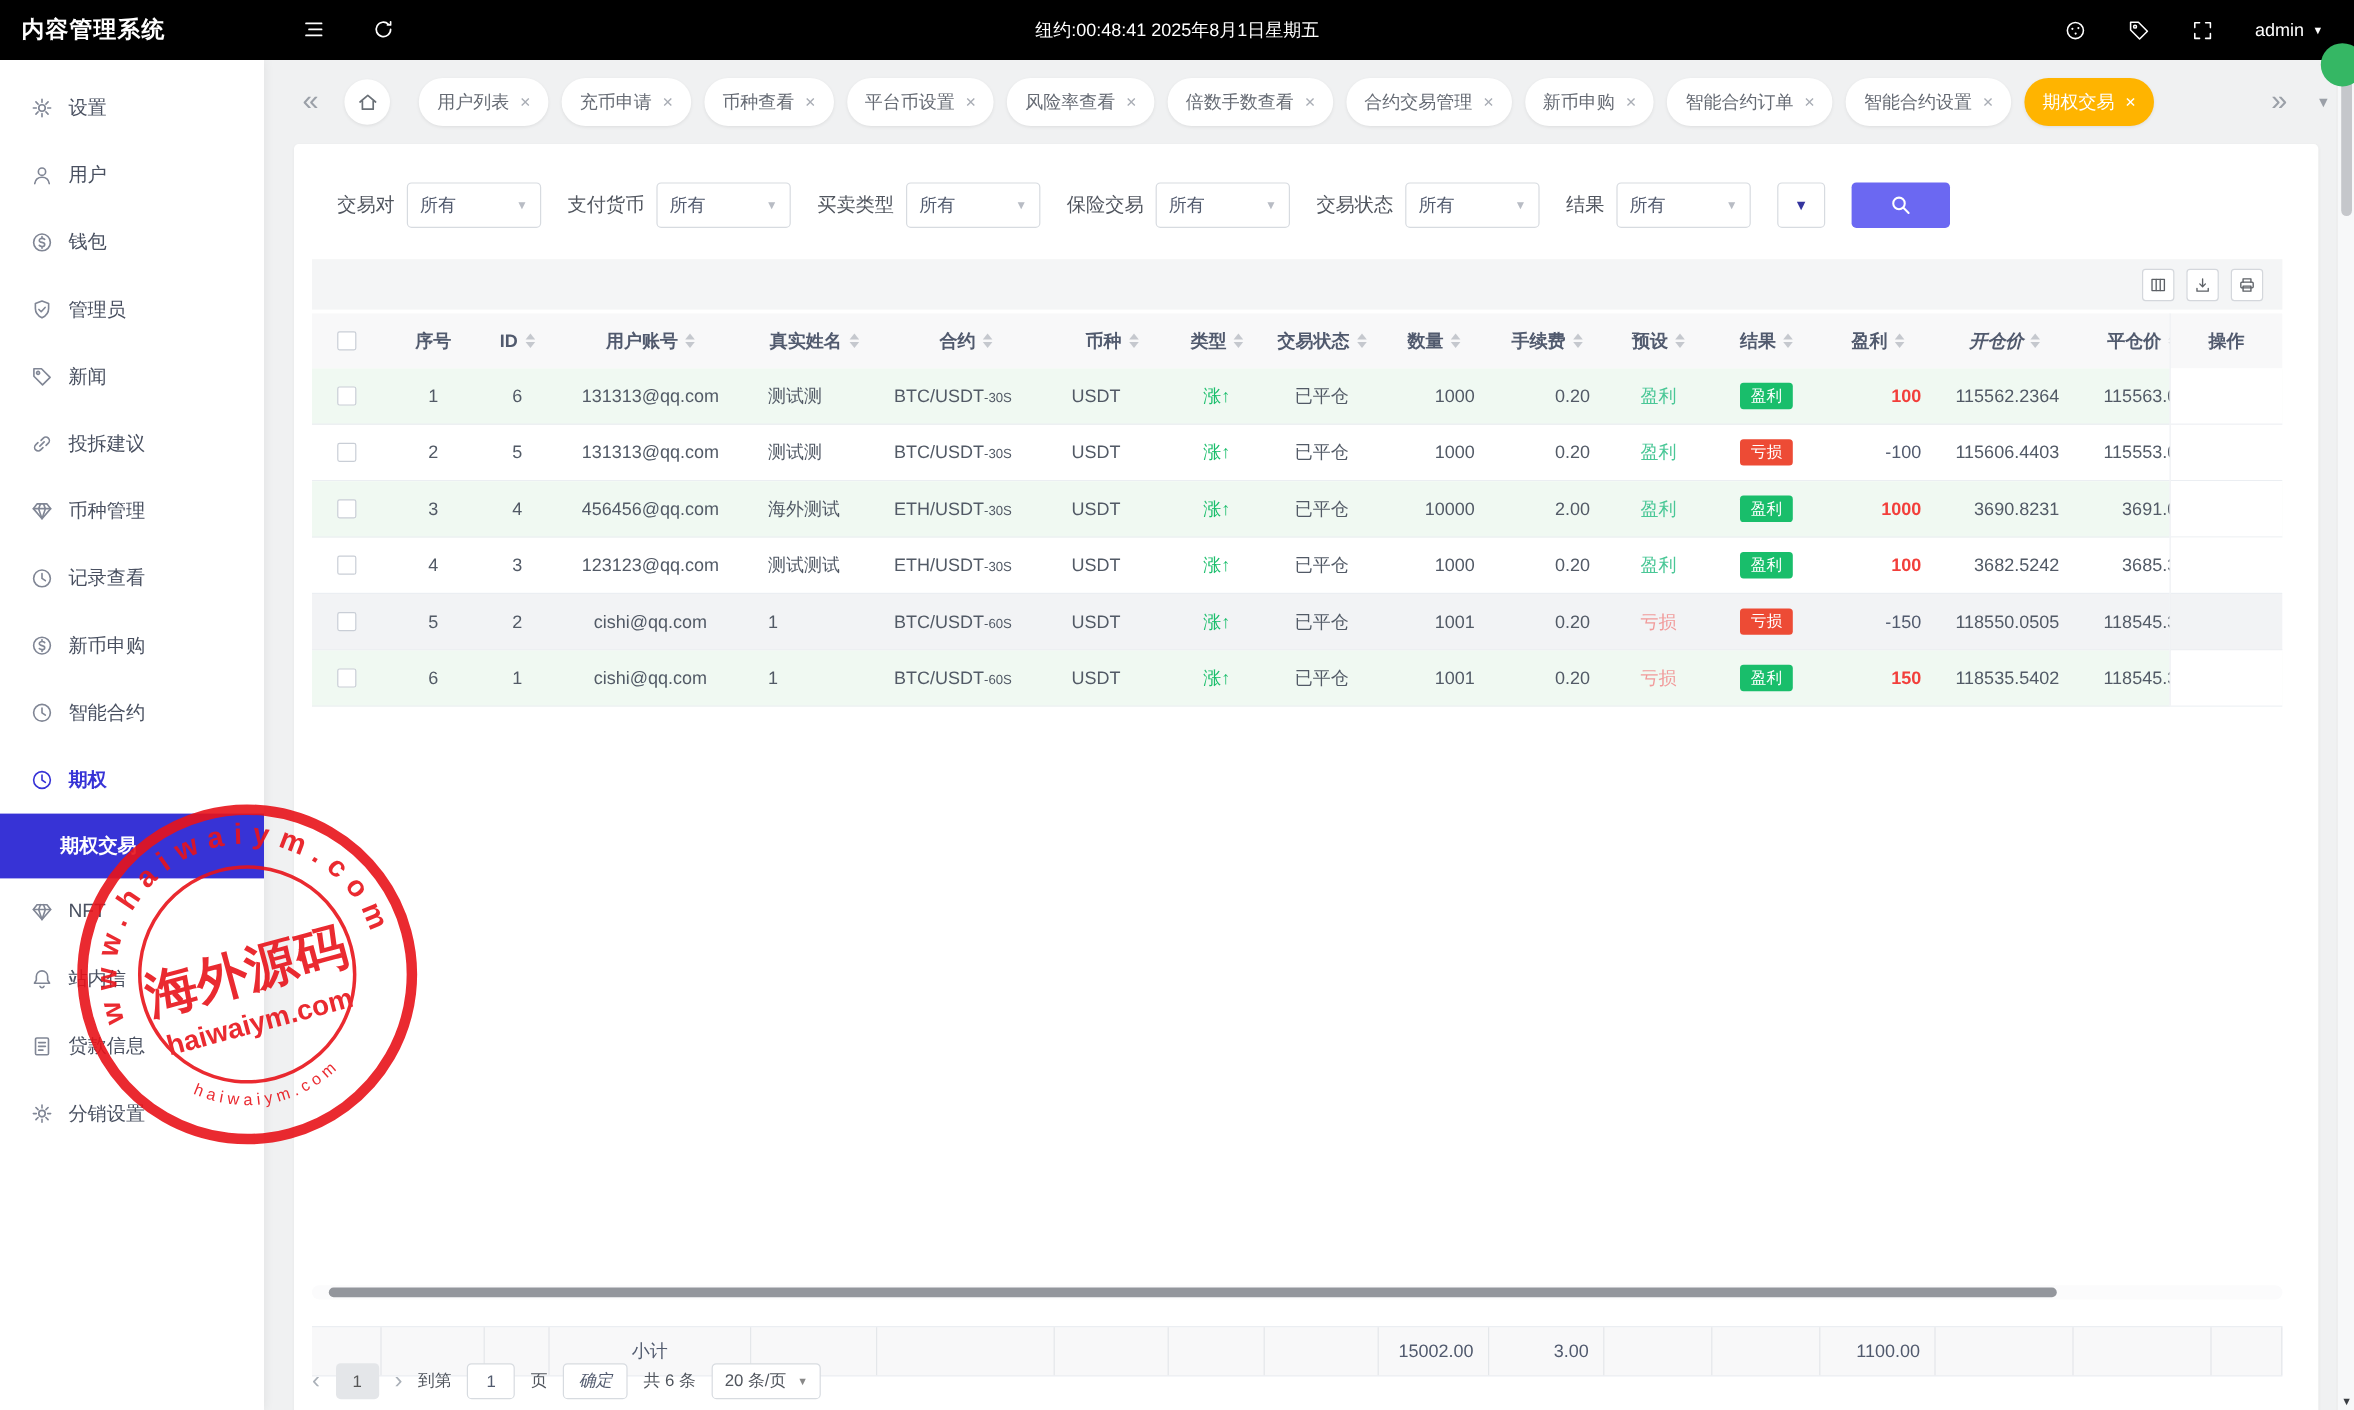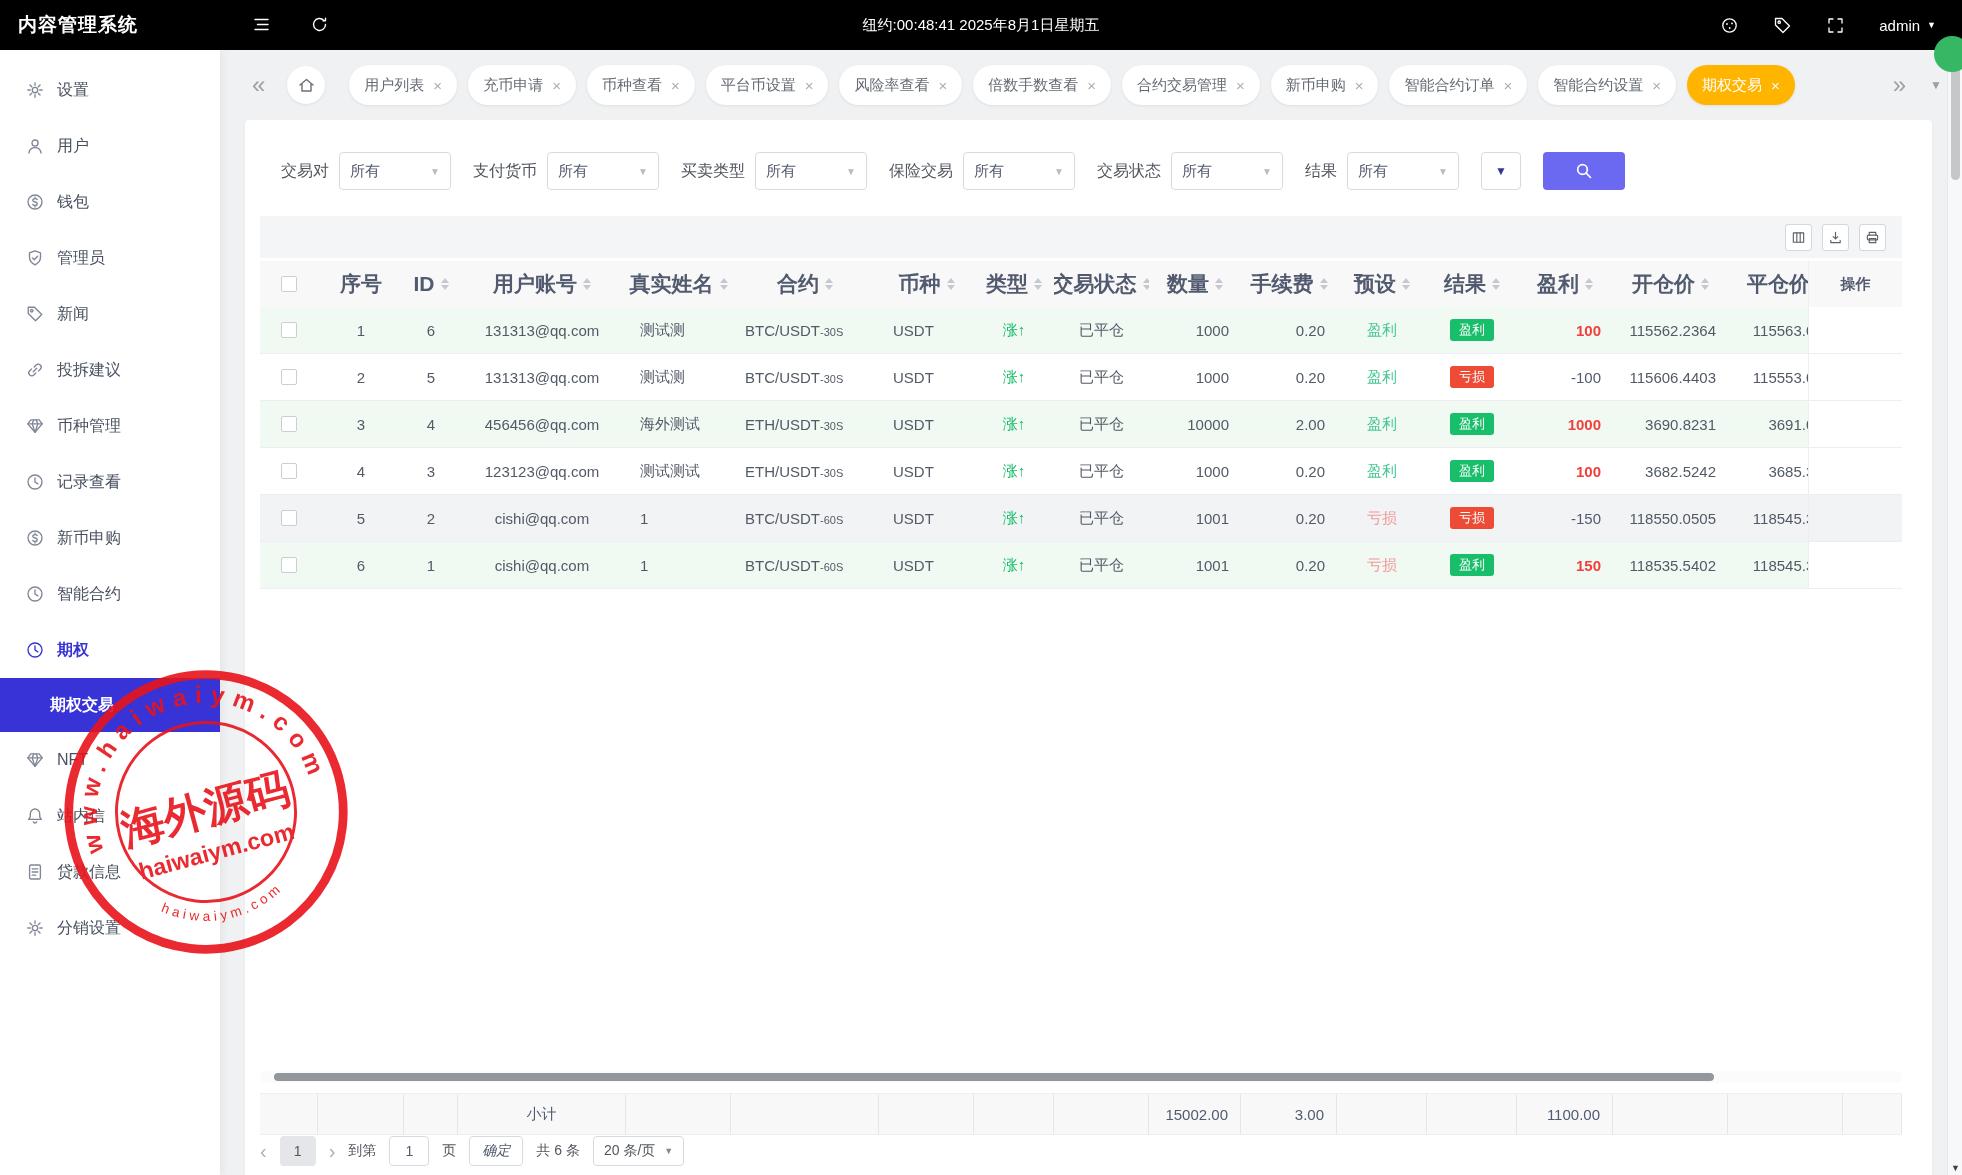--- a/index.html
+++ b/index.html
@@ -75,21 +75,21 @@
   .toolbar { margin:26px 30px 0 15px; height:42px; background:#f4f5f6;
     display:flex; align-items:center; justify-content:flex-end; gap:10px; padding-right:16px; }
   .tool-btn { width:27px; height:27px; border:1px solid #d4d7dc; border-radius:3px; background:#fff;
     display:flex; align-items:center; justify-content:center; cursor:pointer; }
   .tool-btn svg { width:15px; height:15px; stroke:#5c6066; fill:none; stroke-width:1.2; stroke-linecap:round; stroke-linejoin:round; }
 
   
   .table-wrap { position:relative; margin:3px 30px 0 15px; overflow:hidden; }
   .thead { display:flex; height:46px; background:#f8f8f9; align-items:center; }
   .th { height:100%; display:flex; align-items:center; justify-content:center; gap:6px;
-    font-size:21px; font-weight:bold; color:#515a6e; flex:none; white-space:nowrap; overflow:hidden; }
+    font-size:15px; font-weight:bold; color:#515a6e; flex:none; white-space:nowrap; overflow:hidden; }
   .sort { display:inline-flex; flex-direction:column; gap:2px; }
   .sort i { display:block; width:0; height:0; border-left:4px solid transparent; border-right:4px solid transparent; }
   .sort .up { border-bottom:5px solid #c5c8ce; }
   .sort .dn { border-top:5px solid #c5c8ce; }
   .trow { display:flex; height:47px; align-items:center; border-bottom:1px solid #ebeef2; font-size:15px; color:#525a66; }
   .trow.green { background:#f0f9f2; }
   .trow.grey  { background:#f2f3f5; }
   .td { height:100%; display:flex; align-items:center; flex:none; overflow:hidden; white-space:nowrap; }
   .td.c { justify-content:center; }
   .td.l { justify-content:flex-start; padding-left:14px; }
@@ -108,21 +108,21 @@
   .op-th { height:46px; background:#f8f8f9; display:flex; align-items:center; justify-content:center;
     font-size:15px; font-weight:bold; color:#515a6e; }
   .op-cell { height:47px; border-bottom:1px solid #ebeef2; background:#fff; }
   .op-cell.grey { background:#f2f3f5; }
 
   
   .hscroll { position:absolute; left:15px; width:1642px; height:12px; bottom:92px; background:#fbfbfc; border-radius:6px; }
   .hthumb { position:absolute; left:14px; top:2px; width:1440px; height:8px; background:#93969c; border-radius:4px; cursor:pointer; }
 
   
-  .summary { position:absolute; left:15px; width:1642px; height:42px; bottom:40px; background:#f8f8f9;
+  .summary { position:absolute; left:15px; width:1642px; height:42px; bottom:28px; background:#f8f8f9;
     border-top:1px solid #ebeef2; border-bottom:1px solid #ebeef2; display:flex; font-size:15px; color:#515a6e; }
   .sum-cell { height:100%; display:flex; align-items:center; border-right:1px solid #e4e7ea; flex:none; }
   .sum-cell.c { justify-content:center; }
   .sum-cell.r { justify-content:flex-end; padding-right:12px; }
   .sum-fill { flex:1; }
 
   
   .pagination { position:absolute; left:15px; bottom:6px; height:36px; display:flex; align-items:center; gap:13px; font-size:14px; color:#51565e; }
   .pg-btn { font-size:20px; color:#aab0b8; cursor:pointer; line-height:1; }
   .pg-num { min-width:36px; height:30px; background:#e4e6e9; border-radius:4px; display:flex; align-items:center; justify-content:center; color:#555; cursor:pointer; }
@@ -548,21 +548,21 @@
                 <i class="dn"></i>
               </span>
             </div>
             <div class="th" style="width: 96px;">
               <span>盈利</span>
               <span class="sort">
                 <i class="up"></i>
                 <i class="dn"></i>
               </span>
             </div>
-            <div class="th" style="width: 115px;">
+            <div class="th" style="width: 115px; font-style: italic;">
               <span>开仓价</span>
               <span class="sort">
                 <i class="up"></i>
                 <i class="dn"></i>
               </span>
             </div>
             <div class="th" style="width: 115px;">
               <span>平仓价</span>
               <span class="sort">
                 <i class="up"></i>

